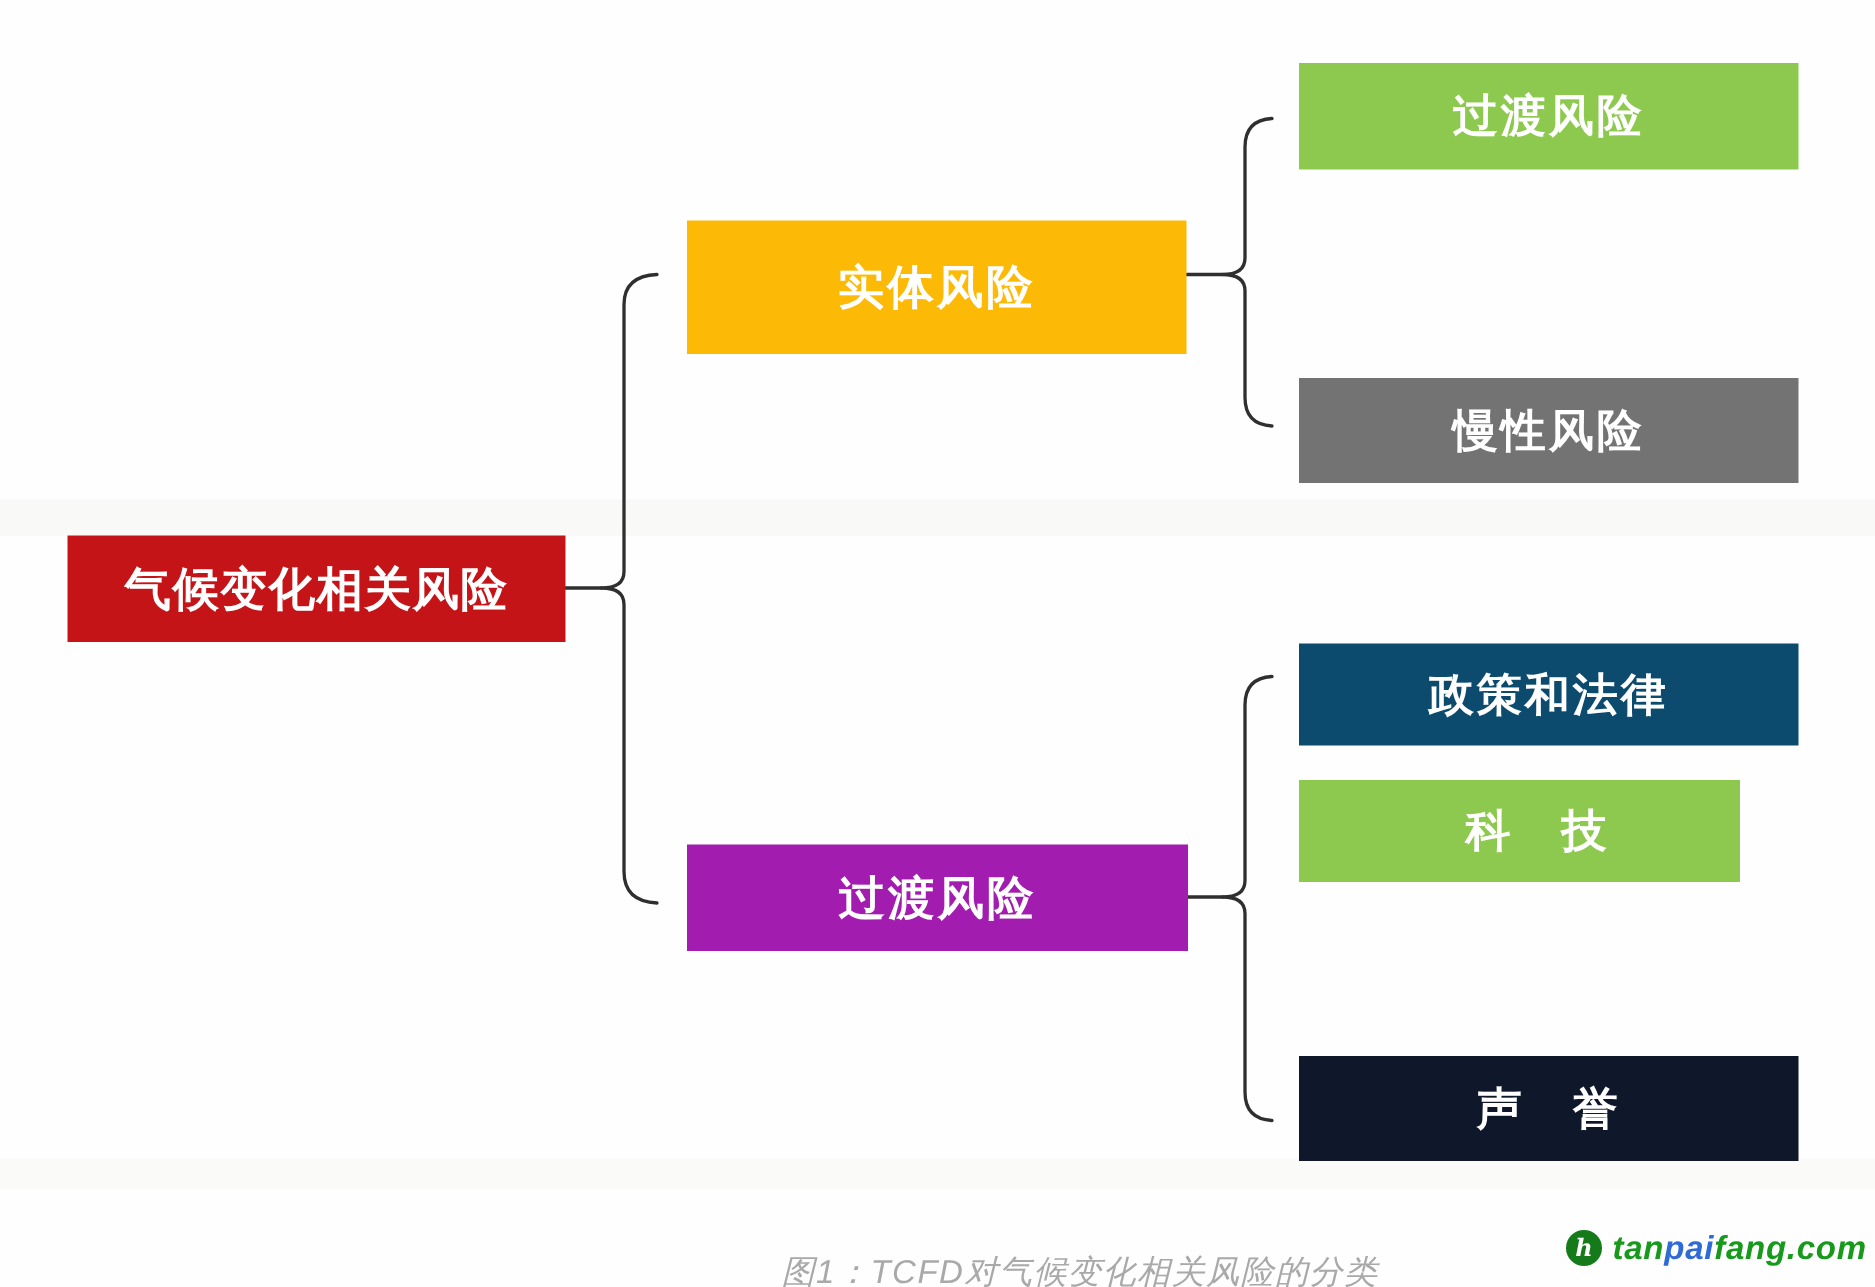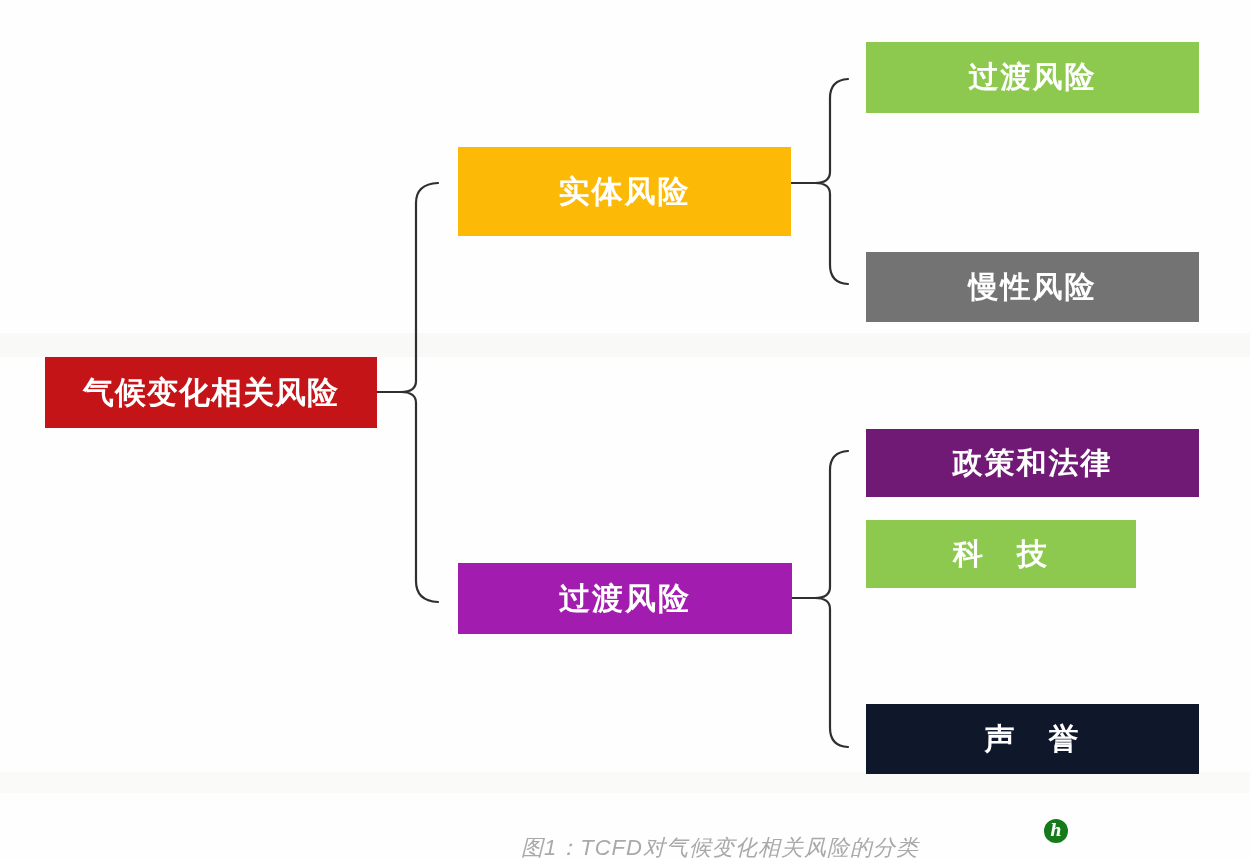--- a/index.html
+++ b/index.html
@@ -50,23 +50,26 @@
   </svg>
 
   <div class="node root" style="left: 45px; top: 357px; width: 332px; height: 71px; background-color: rgb(196, 20, 24);">气候变化相关风险</div>
 
   <div class="node branch" style="left: 458px; top: 147px; width: 333px; height: 89px; background-color: rgb(252, 186, 6);">实体风险</div>
   <div class="node branch" style="left: 458px; top: 563px; width: 334px; height: 71px; background-color: #a21caf;">过渡风险</div>
 
   <div class="node leaf" style="left: 866px; top: 42px; width: 333px; height: 71px; background-color: rgb(141, 201, 78);">过渡风险</div>
   <div class="node leaf" style="left: 866px; top: 252px; width: 333px; height: 70px; background-color: #737373;">慢性风险</div>
 
-  <div class="node leaf" style="left: 866px; top: 429px; width: 333px; height: 68px; background-color: #701a75;">政策和法律</div>
-  <div class="node leaf" style="left: 866px; top: 520px; width: 270px; height: 68px; background-color: rgb(141, 201, 78);">科　技</div>
+  <div class="node leaf" style="left: 866px; top: 429px; width: 333px; height: 68px; background-color: #0c4a6e;">政策和法律</div>
+  <div class="node leaf" style="left: 866px; top: 520px; width: 270px; height: 68px; background-color: rgb(141, 201, 78); padding-left: 24px;">科　技</div>
   <div class="node leaf" style="left: 866px; top: 704px; width: 333px; height: 70px; background-color: #0f172a;">声　誉</div>
 
   <div class="caption" style="color: rgb(169, 169, 169);">图1：TCFD对气候变化相关风险的分类</div>
 
   <div class="logo">
     <span class="logo-icon">h</span>
+    <span class="logo-text">
+      <span style="color: rgb(23, 153, 28);">tan</span><span style="color: rgb(46, 107, 214);">pai</span><span style="color: rgb(23, 153, 28);">fang.com</span>
+    </span>
   </div>
 
 </div>
 
 </body></html>

